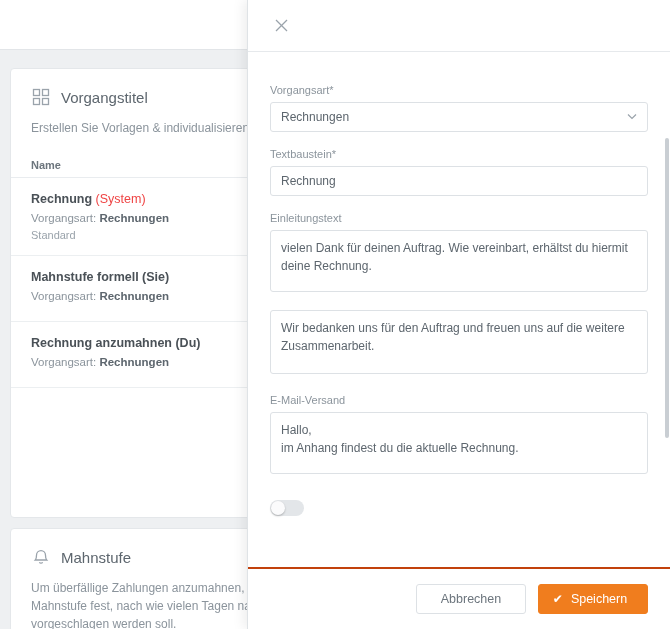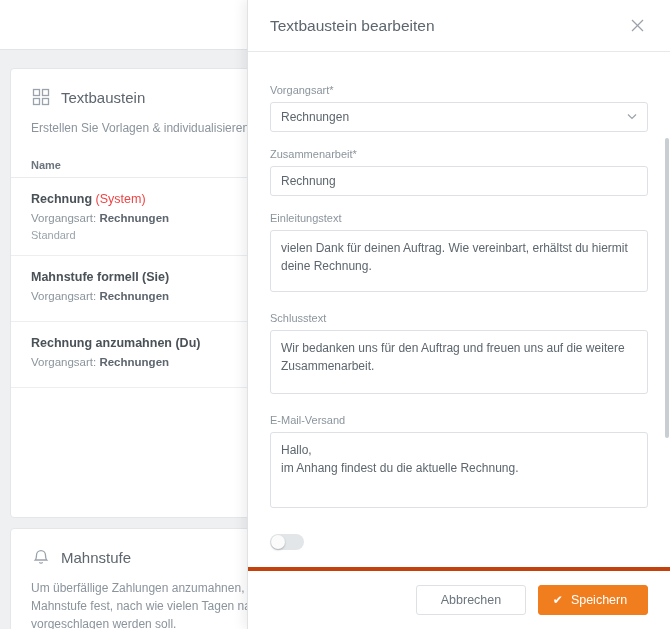--- a/index.html
+++ b/index.html
@@ -168,21 +168,21 @@
     background: #fff;
     font-size: 12px;
     color: #5d666e;
     padding: 8px 10px;
     line-height: 18px;
     resize: none;
     font-family: "Liberation Sans", sans-serif;
   }
   .ta-intro { height: 62px; }
   .ta-schluss { height: 64px; }
-  .ta-mail { height: 76px; }
+  .ta-mail { height: 62px; }
 
   .toggle-row {
     display: flex;
     align-items: center;
     justify-content: space-between;
     padding: 8px 0 4px 0;
   }
   .toggle-label {
     font-size: 11.5px;
     color: #8b949c;
@@ -199,21 +199,21 @@
     top: 1px; left: 1px;
     width: 14px; height: 14px;
     border-radius: 50%;
     background: #fbfbfc;
     box-shadow: 0 1px 2px rgba(0,0,0,0.25);
   }
 
   .modal-footer {
     flex: 0 0 auto;
     height: 62px;
-    border-top: 4px solid #c2410c;
+    border-top: 2px solid #c2410c;
     display: flex;
     align-items: center;
     justify-content: flex-end;
     gap: 12px;
     padding: 0 22px;
     background: #fff;
   }
   .btn {
     height: 30px;
     border-radius: 3px;
@@ -263,21 +263,21 @@
     <div class="card card-templates">
       <div class="card-header">
         <span class="icon-box">
           <svg width="18" height="18" viewBox="0 0 18 18" fill="none" stroke="currentColor" stroke-width="1.3">
             <rect x="1.5" y="1.5" width="6" height="6"></rect>
             <rect x="10.5" y="1.5" width="6" height="6"></rect>
             <rect x="1.5" y="10.5" width="6" height="6"></rect>
             <rect x="10.5" y="10.5" width="6" height="6"></rect>
           </svg>
         </span>
-        <span class="card-title">Textbaustein</span>
+        <span class="card-title">Vorgangstitel</span>
       </div>
       <div class="card-desc">Erstellen Sie Vorlagen &amp; individualisieren Sie die Tex</div>
       <div class="list-head">Name</div>
 
       <div class="list-row">
         <div class="row-title">
           <span>Rechnung</span>
           <span class="sys">(System)</span>
         </div>
         <div class="row-sub">
@@ -321,21 +321,20 @@
       <div class="card-desc">
         <div>Um überfällige Zahlungen anzumahnen, können Sie</div>
         <div>Mahnstufe fest, nach wie vielen Tagen nach der letz</div>
         <div>vorgeschlagen werden soll.</div>
       </div>
     </div>
   </div>
 
   <div class="modal">
     <div class="modal-header">
-      <div class="modal-title">Textbaustein bearbeiten</div>
       <div class="close-btn">
         <svg width="13" height="13" viewBox="0 0 13 13" stroke="currentColor" stroke-width="1.3" fill="none">
           <line x1="1" y1="1" x2="12" y2="12"></line>
           <line x1="12" y1="1" x2="1" y2="12"></line>
         </svg>
       </div>
     </div>
 
     <div class="modal-body">
       <div class="scroll-track"></div>
@@ -346,31 +345,30 @@
           <input class="input" readonly="" value="Rechnungen" style="">
           <span class="chev">
             <svg width="12" height="12" viewBox="0 0 12 12" fill="none" stroke="currentColor" stroke-width="1.2">
               <polyline points="2,4.5 6,8.5 10,4.5"></polyline>
             </svg>
           </span>
         </div>
       </div>
 
       <div class="field">
-        <div class="field-label">Zusammenarbeit*</div>
+        <div class="field-label">Textbaustein*</div>
         <input class="input" value="Rechnung" style="">
       </div>
 
       <div class="field">
         <div class="field-label">Einleitungstext</div>
         <textarea class="textarea ta-intro" style="">vielen Dank für deinen Auftrag. Wie vereinbart, erhältst du hiermit deine Rechnung.</textarea>
       </div>
 
       <div class="field">
-        <div class="field-label">Schlusstext</div>
         <textarea class="textarea ta-schluss" style="">Wir bedanken uns für den Auftrag und freuen uns auf die weitere Zusammenarbeit.</textarea>
       </div>
 
 
       <div class="field">
         <div class="field-label">E-Mail-Versand</div>
         <textarea class="textarea ta-mail" style="">Hallo,
 im Anhang findest du die aktuelle Rechnung.</textarea>
       </div>
 

